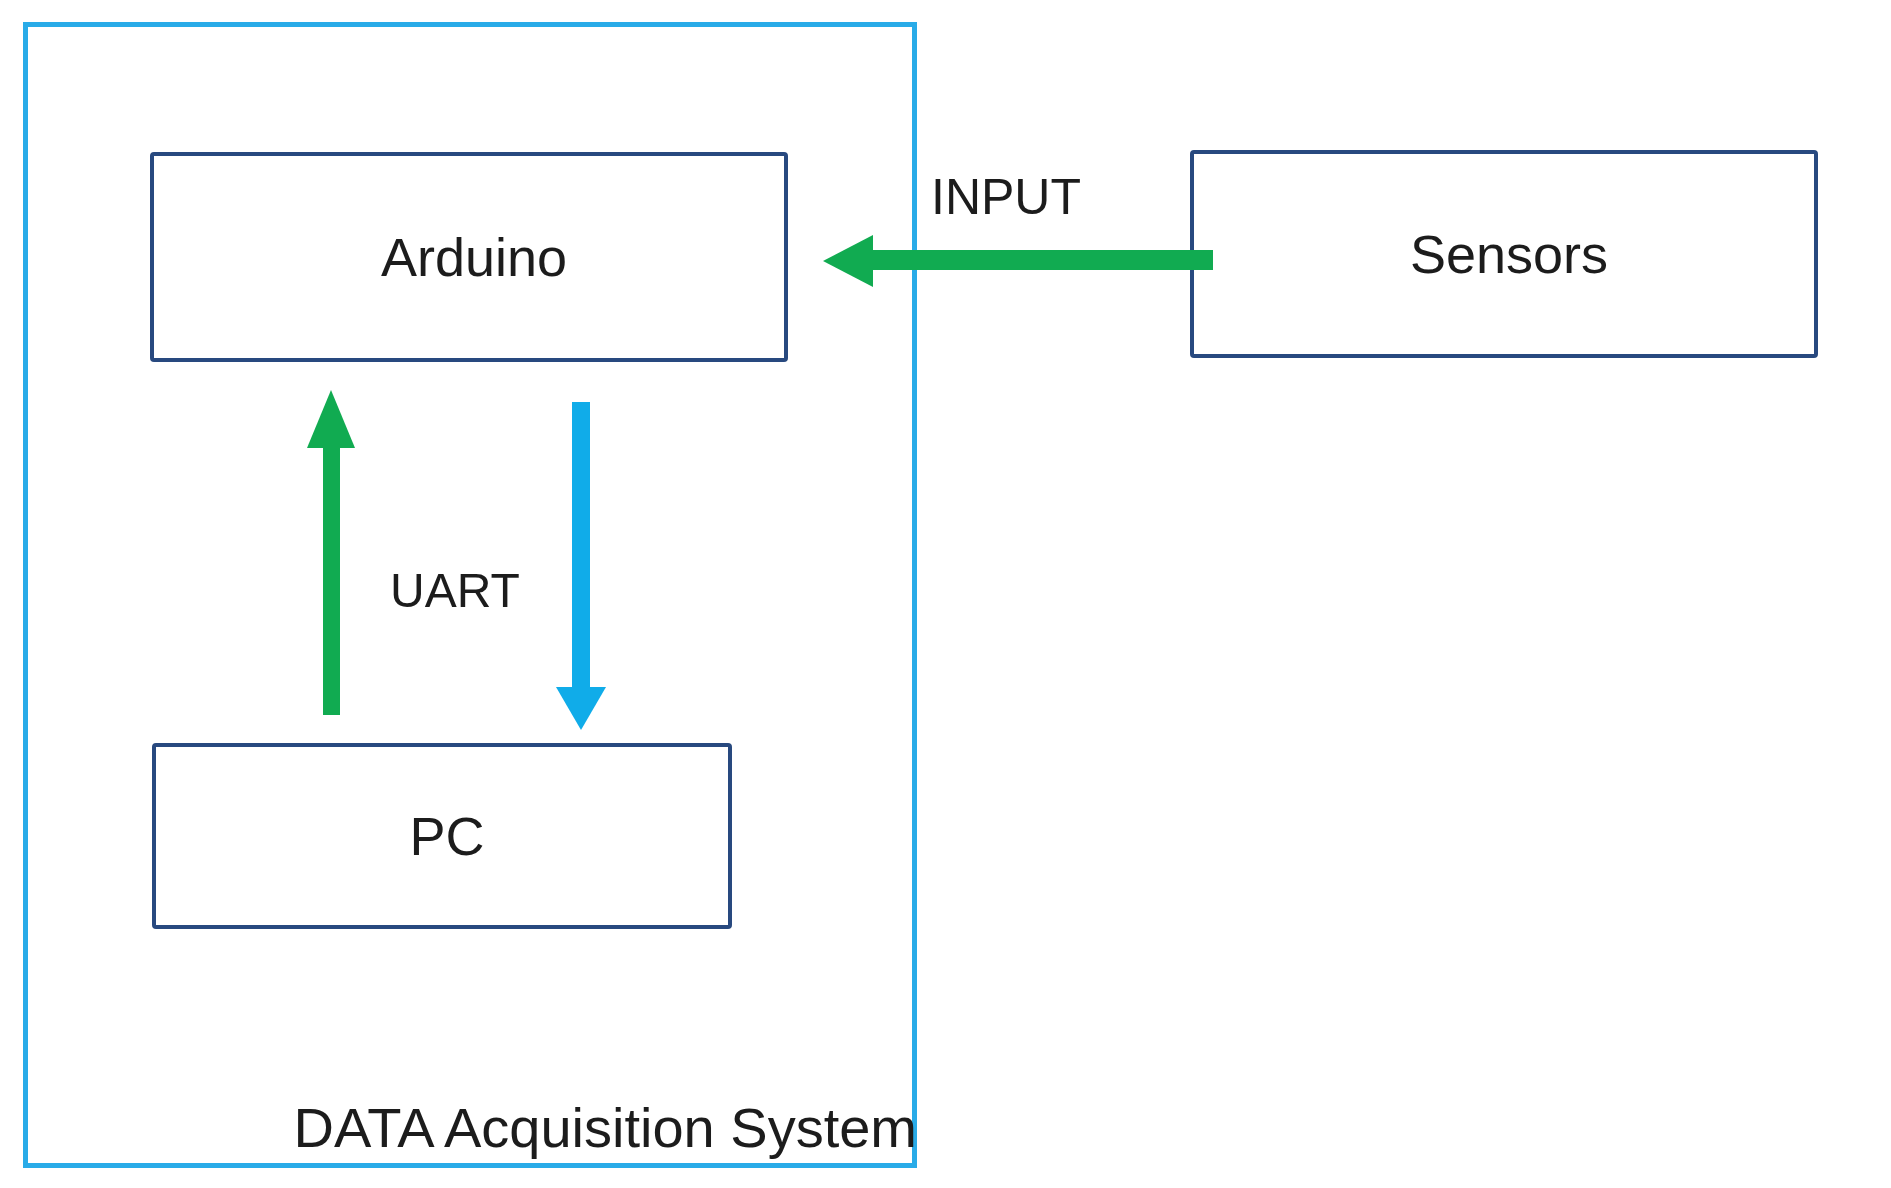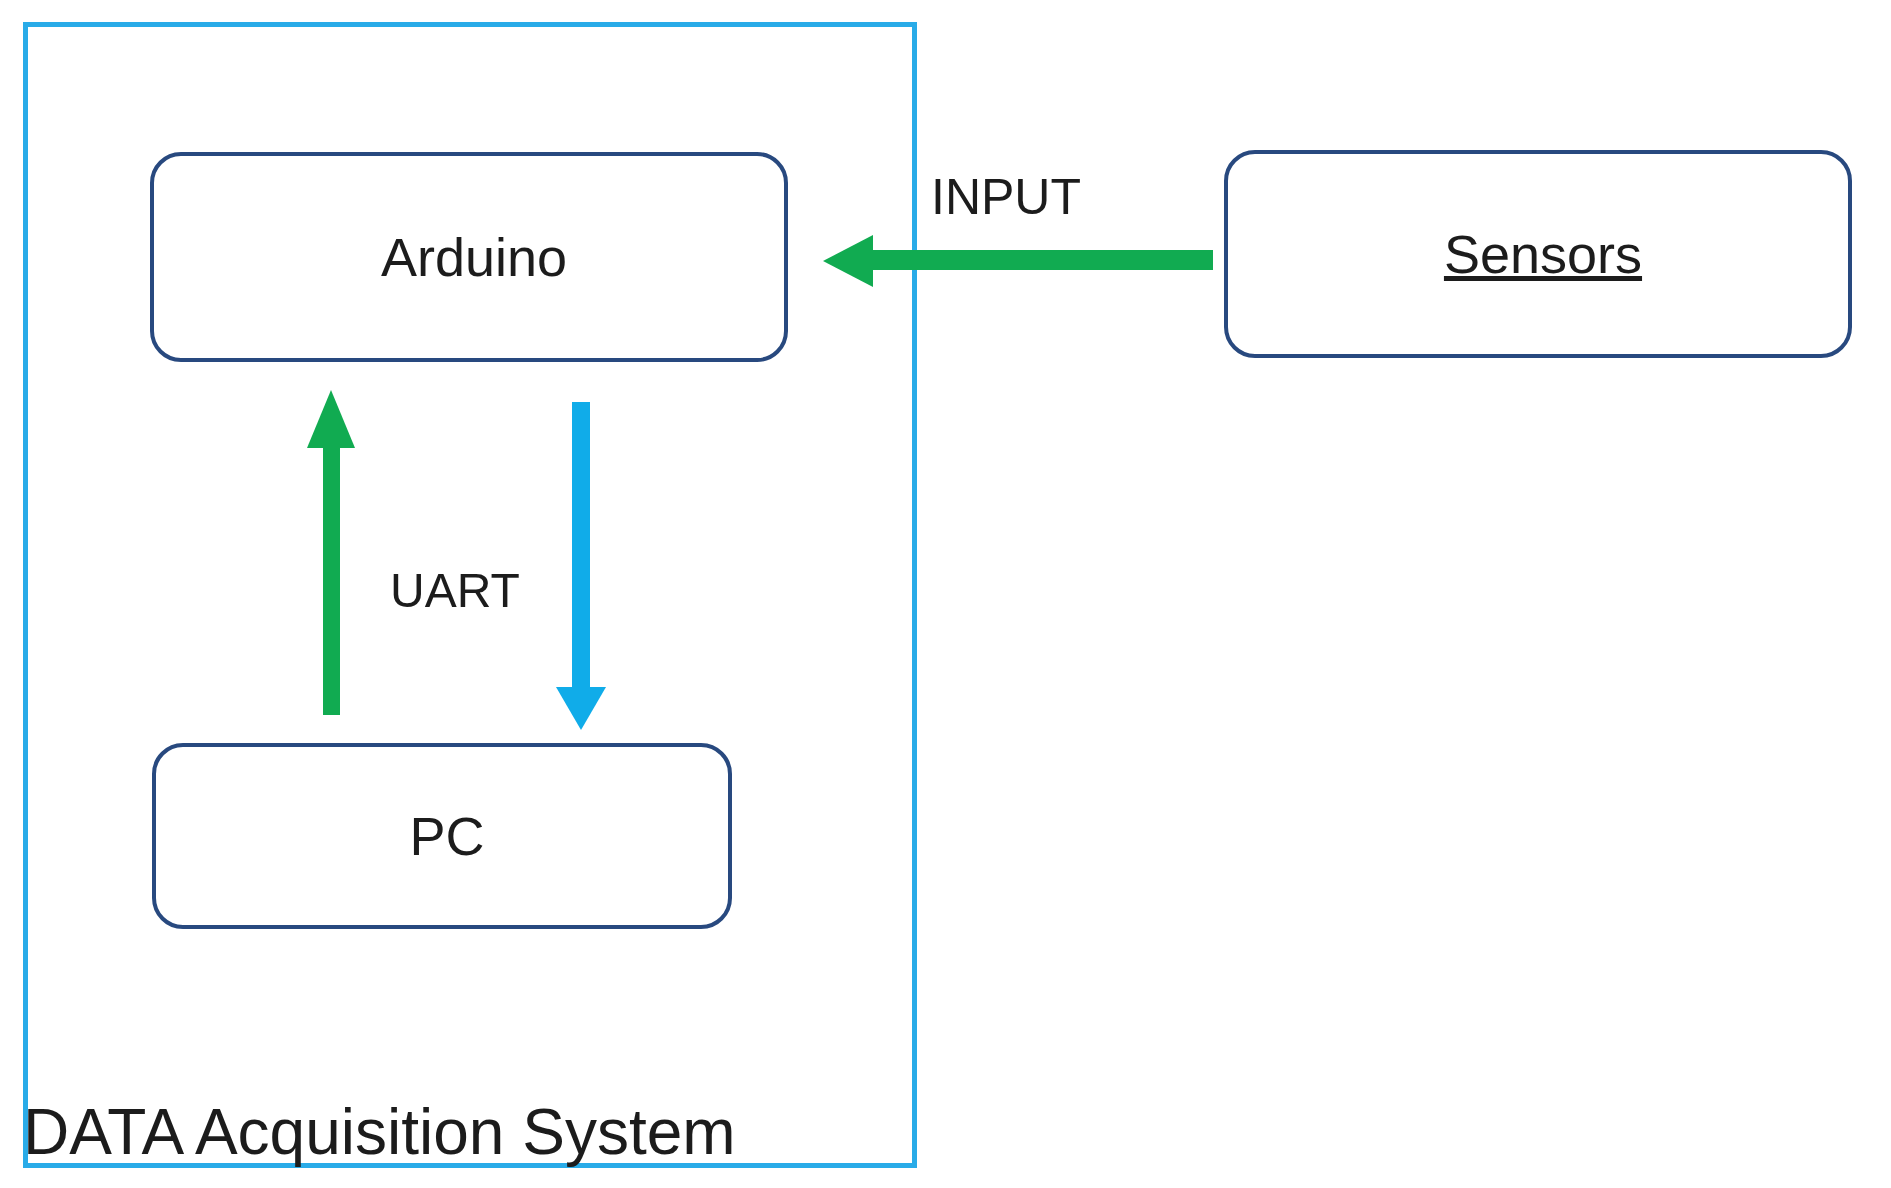--- a/index.html
+++ b/index.html
@@ -21,41 +21,41 @@
   }
   
   .group-outline{
     position:absolute;left:23px;top:22px;width:894px;height:1146px;
     border:5px solid var(--cyan);
     box-sizing:border-box;
     background:transparent;
   }
   .group-label{
     position:absolute;left:23px;top:1096px;width:894px;
-    text-align:left;
-    font-size:64px;line-height:1.15;
+    text-align:right;
+    font-size:56px;line-height:1.15;
     color:var(--ink);
     letter-spacing:0px;
   }
   
   .node{
     position:absolute;
     border:4px solid var(--navy);
-    border-radius:31px;
+    border-radius:4px;
     box-sizing:border-box;
     background:var(--bg);
     display:flex;align-items:center;justify-content:center;padding-left:10px;
   }
   .node-label{
     font-size:54px;
     color:var(--ink);
   }
   .node.arduino{left:150px;top:152px;width:638px;height:210px;}
   .node.pc{left:152px;top:743px;width:580px;height:186px;}
-  .node.sensors{left:1224px;top:150px;width:628px;height:208px;text-decoration:underline;}
+  .node.sensors{left:1190px;top:150px;width:628px;height:208px;}
   
   .shaft{position:absolute;}
   .head{position:absolute;width:0;height:0;}
   
   .uart-up .shaft{left:323px;top:448px;width:17px;height:267px;background:var(--green);}
   .uart-up .head{
     left:307px;top:390px;
     border-left:24px solid transparent;
     border-right:24px solid transparent;
     border-bottom:58px solid var(--green);

